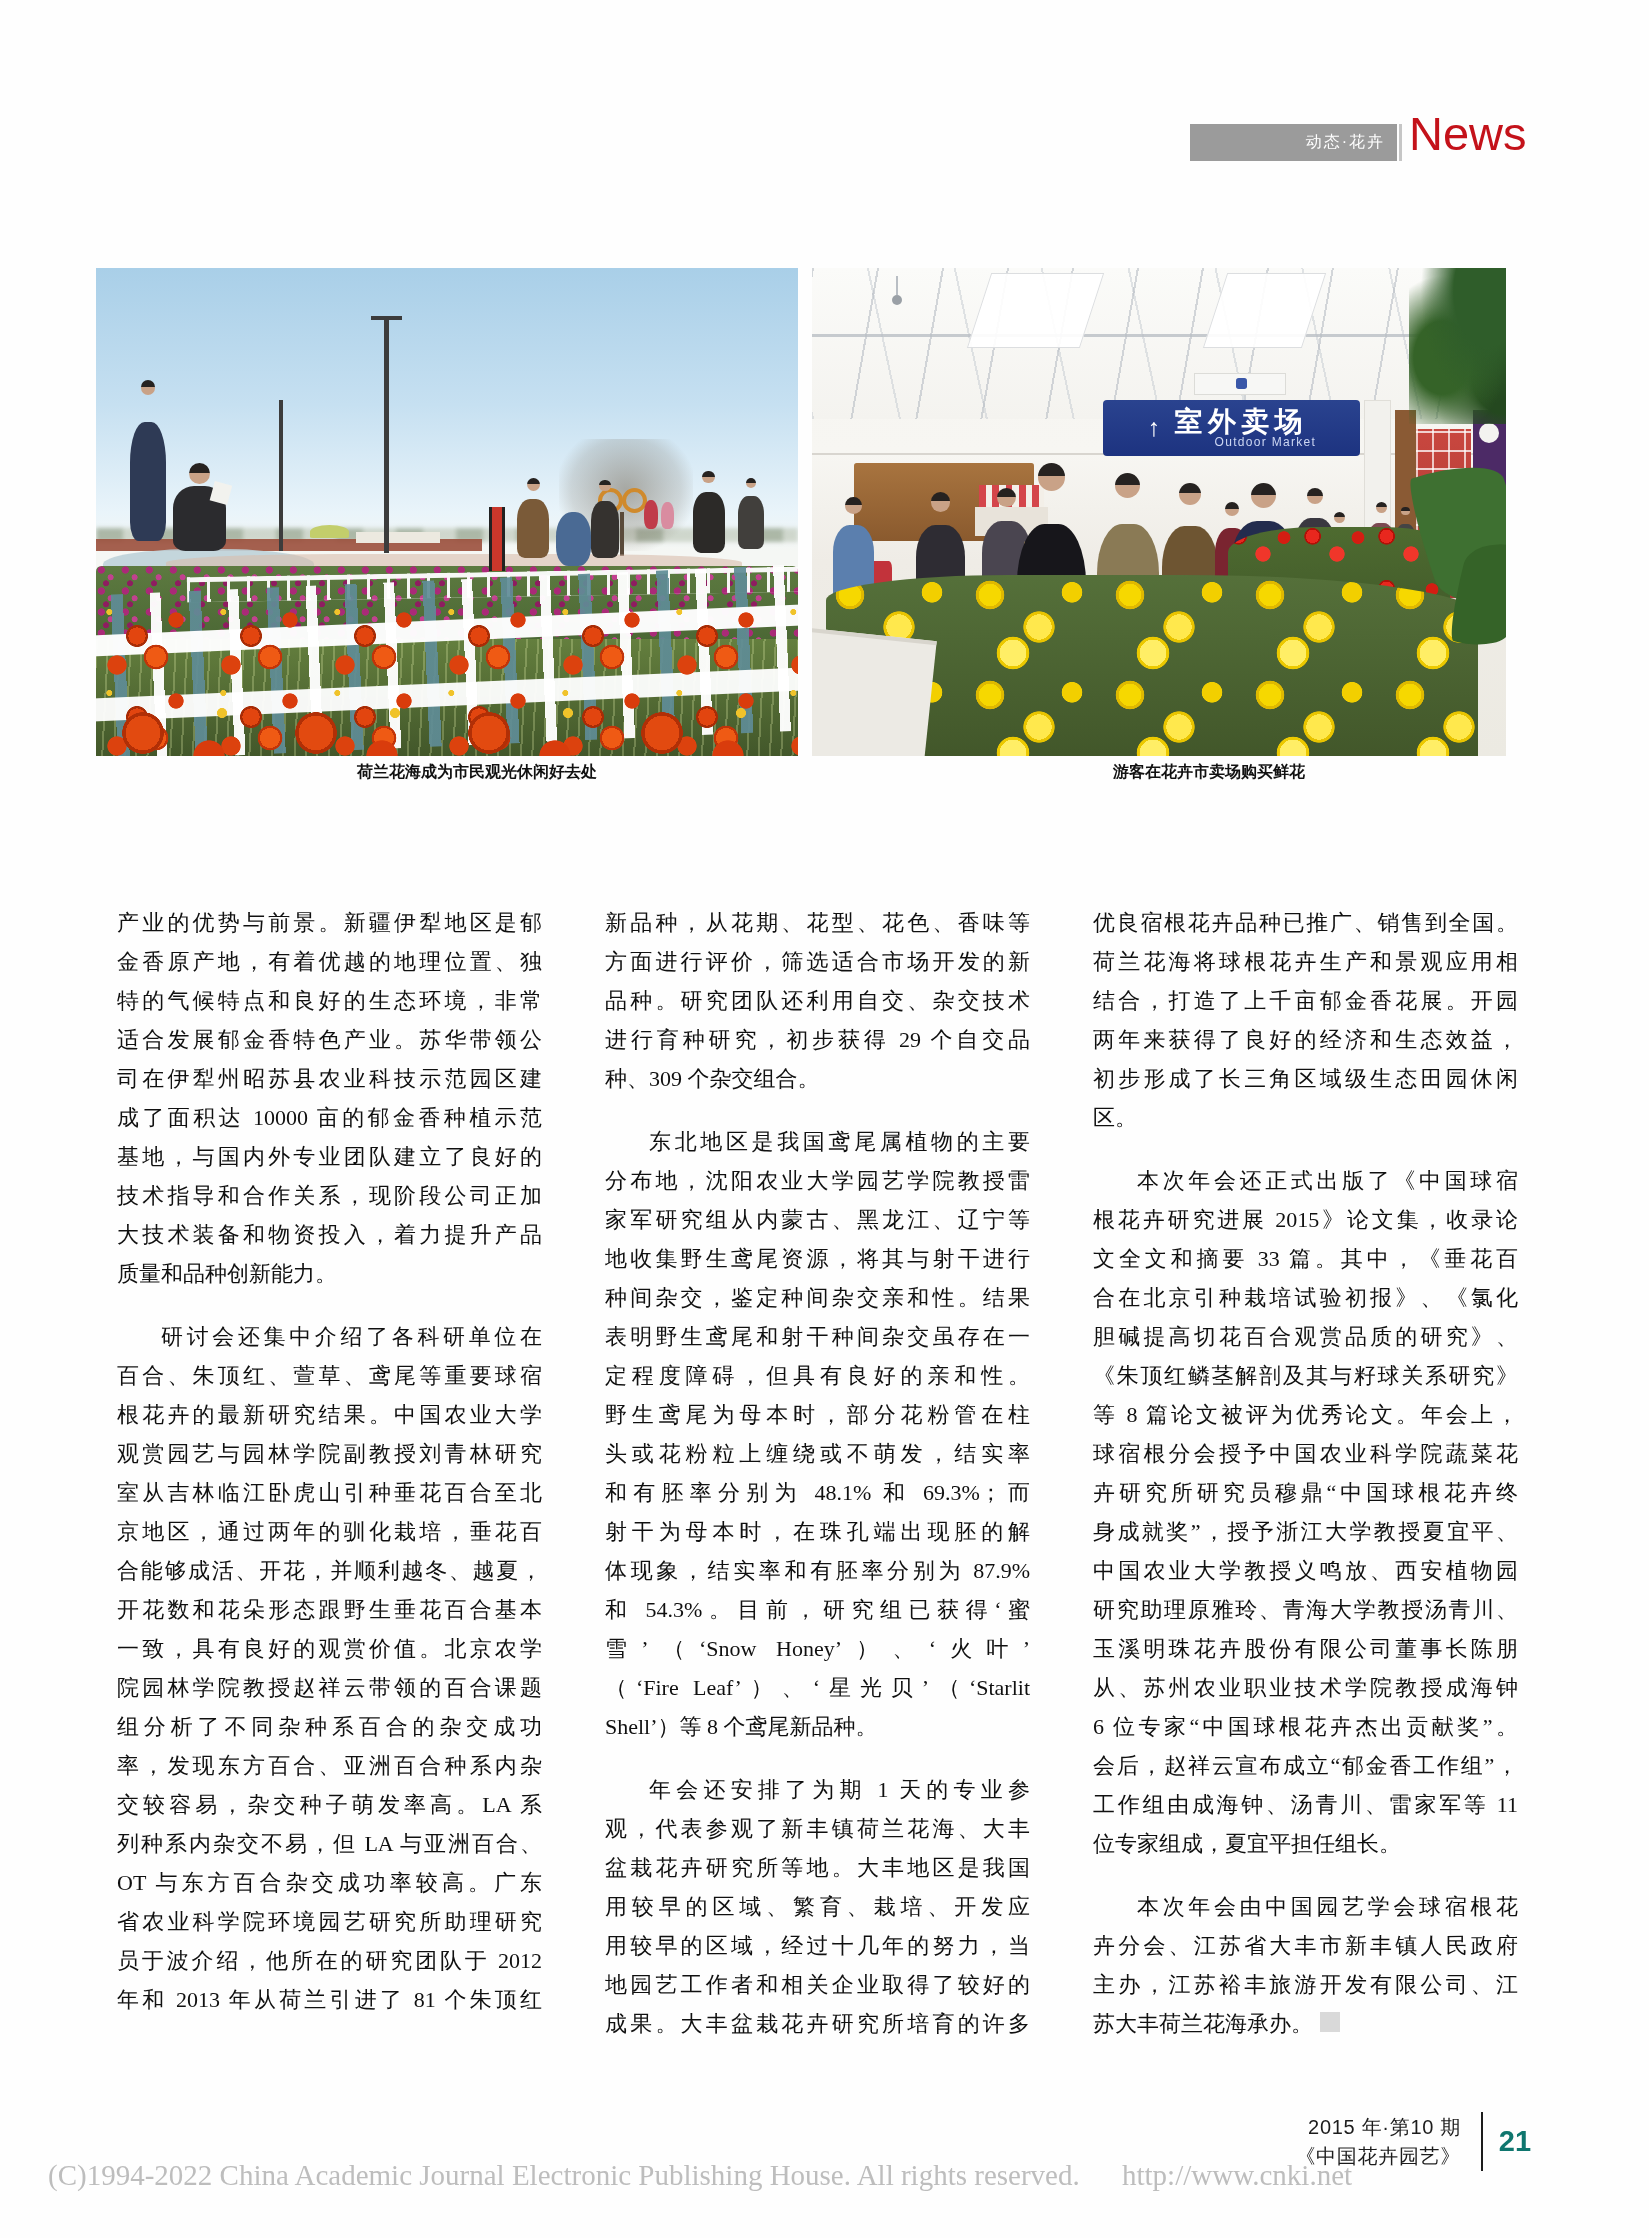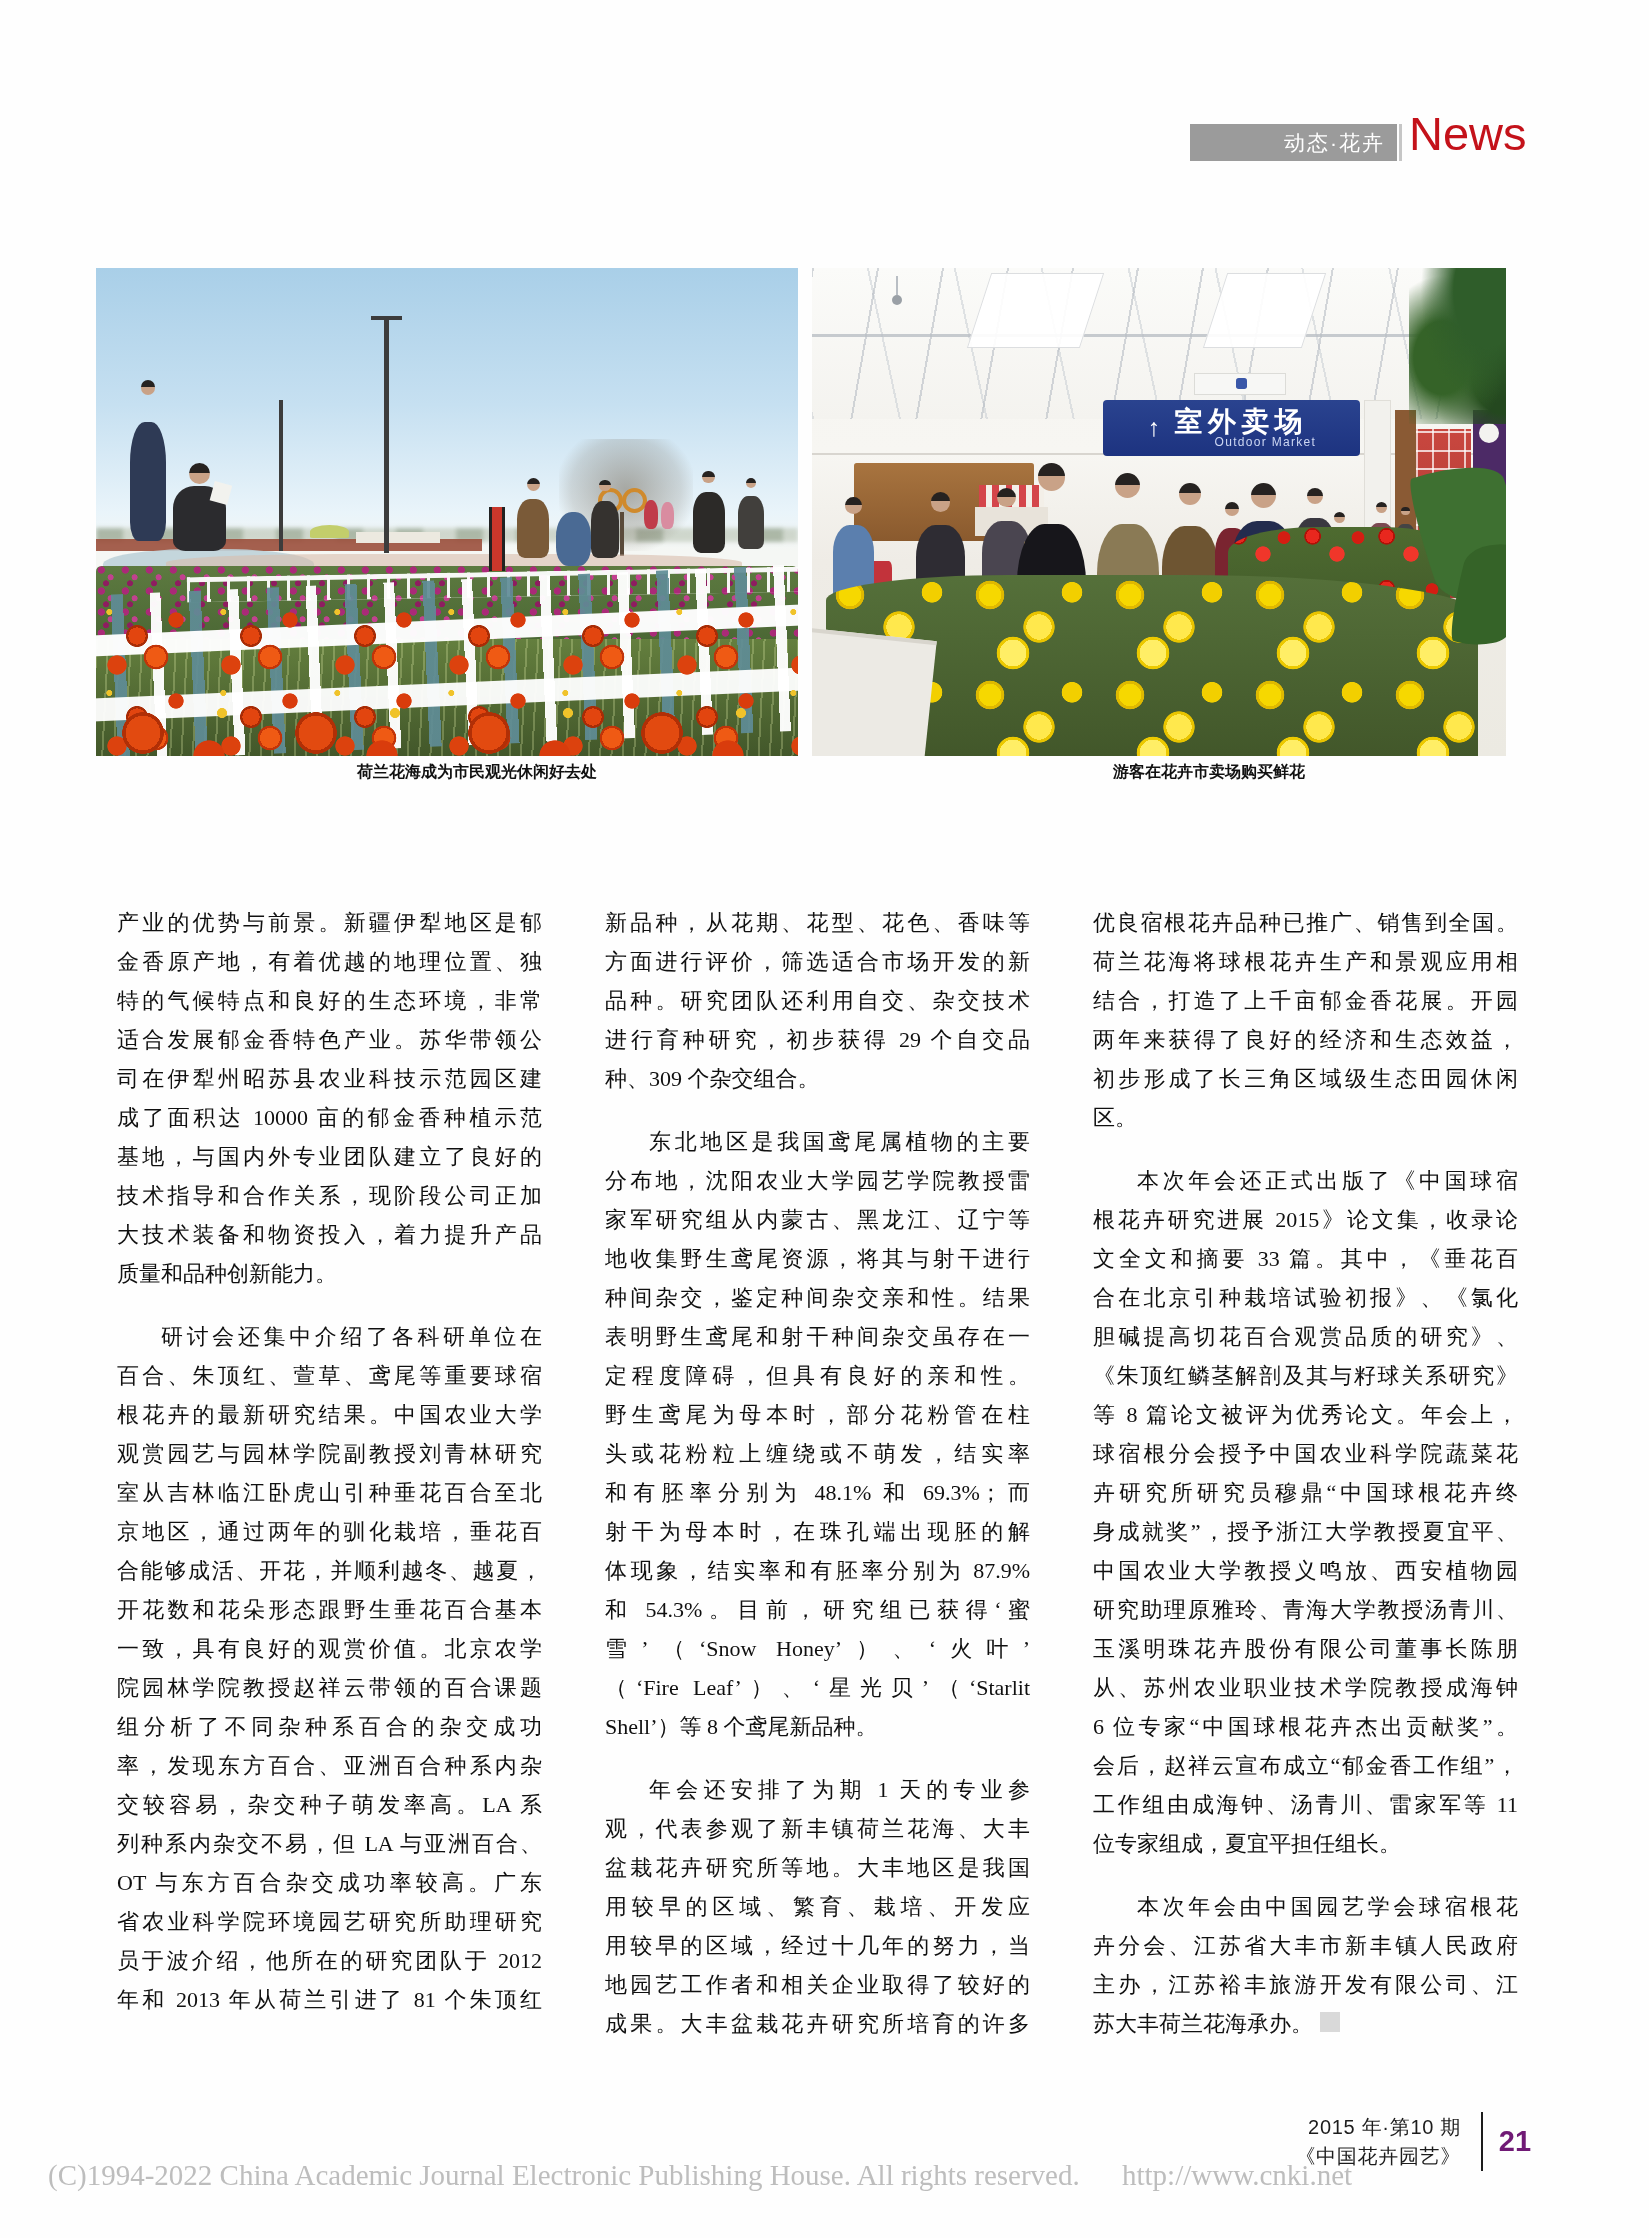--- a/index.html
+++ b/index.html
@@ -4,21 +4,21 @@
 <style>
   html,body{margin:0;padding:0;background:#e8e8e8;}
   .page{position:relative;width:1649px;height:2239px;background:#fefefe;overflow:hidden;
         font-family:"Liberation Sans",sans-serif;}
   .ly{position:absolute;display:block;}
   i,u{font-style:normal;text-decoration:none;}
 
   
   .section-bar{position:absolute;left:1190px;top:124px;width:207px;height:37px;background:#9b9b9b;
     color:#fff;display:flex;align-items:center;justify-content:flex-end;padding-right:12px;
-    box-sizing:border-box;font-size:21px;letter-spacing:2px;}
+    box-sizing:border-box;font-size:16px;letter-spacing:2px;}
   .header-divider{position:absolute;left:1399px;top:124px;width:2.7px;height:37px;background:#c6c6c6;}
   .news-label{position:absolute;left:1409px;top:110px;font-size:47px;line-height:1;color:#c4121a;}
 
   
   .ph{position:absolute;overflow:hidden;background:#fff;}
   .ph-left{left:96px;top:268px;width:702px;height:488px;}
   .ph-right{left:812px;top:268px;width:694px;height:488px;}
   .caption{position:absolute;font-size:16px;font-weight:700;color:#111;text-align:center;
     font-family:"Liberation Sans",sans-serif;}
   .cap-left{left:96px;top:762px;width:702px;padding-left:60px;box-sizing:border-box;}
@@ -158,21 +158,21 @@
     font-family:"Liberation Serif","DejaVu Serif",serif;font-size:22px;color:#101010;}
   .line{height:39px;line-height:39px;text-align:justify;text-align-last:justify;overflow:hidden;}
   .line.indent{text-indent:2em;margin-top:24px;}
   .line.pend{text-align-last:left;}
   .endmark{display:inline-block;width:20px;height:20px;background:#d9d9d9;margin-left:6.7px;vertical-align:-1.3px;}
 
   
   .footer{position:absolute;left:1284px;top:2112px;display:flex;align-items:center;z-index:2;}
   .footer-lines{width:177px;text-align:right;font-size:20px;line-height:29px;color:#1c1c1c;letter-spacing:0.7px;}
   .footer-divider{width:2px;height:59px;background:#1c1c1c;margin-left:20px;}
-  .footer-page{width:64px;text-align:center;font-size:29px;font-weight:700;color:#701a75;}
+  .footer-page{width:64px;text-align:center;font-size:29px;font-weight:700;color:#0f766e;}
 
   
   .watermark{position:absolute;left:48px;top:2159px;z-index:1;white-space:nowrap;
     font-family:"Liberation Serif","DejaVu Serif",serif;font-size:29px;color:#bdbdbd;}
   .watermark .wm-url{margin-left:35px;}
 </style>
 </head>
 <body>
 
 <div class="page">

